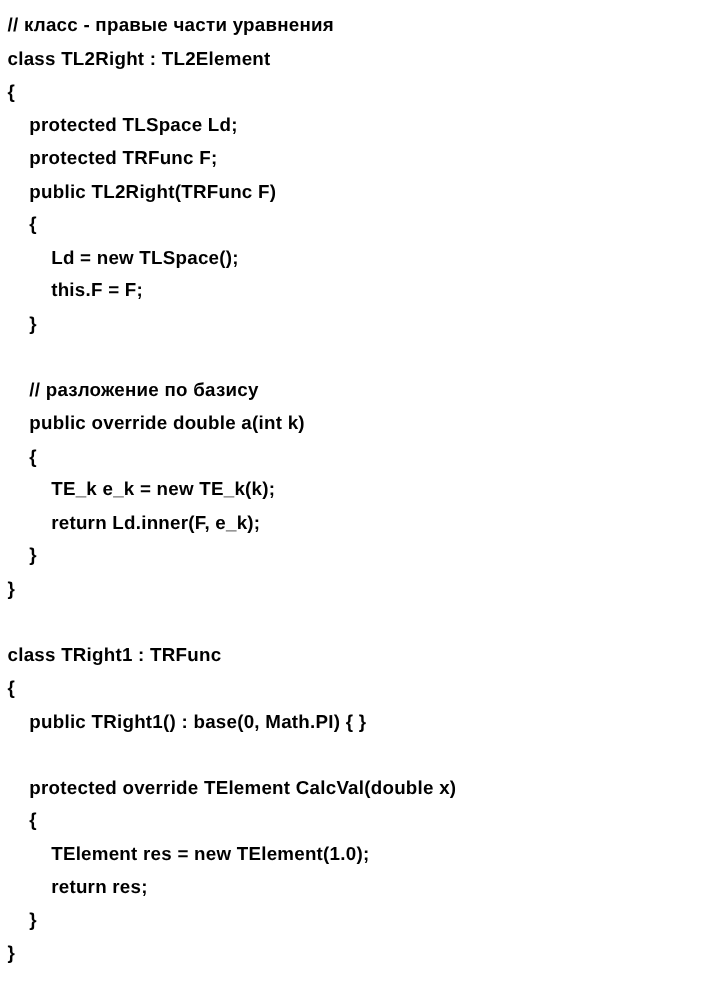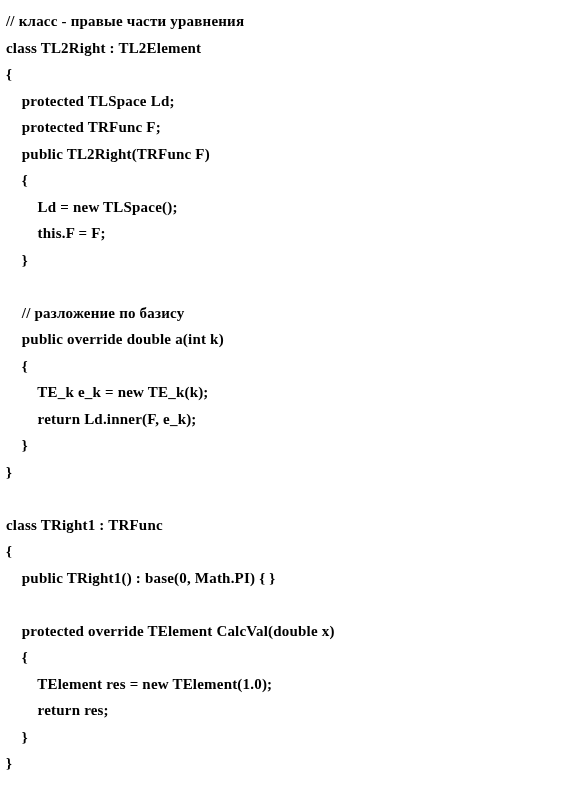--- a/index.html
+++ b/index.html
@@ -4,21 +4,21 @@
 <style>
   html, body {
     margin: 0;
     padding: 0;
     width: 561px;
     height: 796px;
     background: #ffffff;
     overflow: hidden;
   }
   .code-block {
-    font-family: Liberation Serif, serif;
+    font-family: Liberation Sans, sans-serif;
     font-weight: bold;
     font-size: 15px;
     line-height: 26.5px;
     color: #000000;
     white-space: pre;
     padding: 8px 0 0 6px;
     letter-spacing: 0.2px;
   }
 </style>
 </head>

